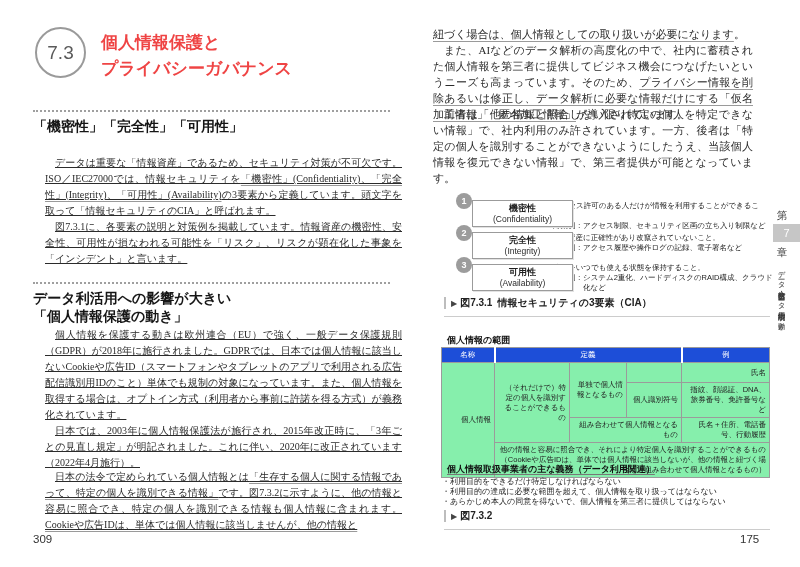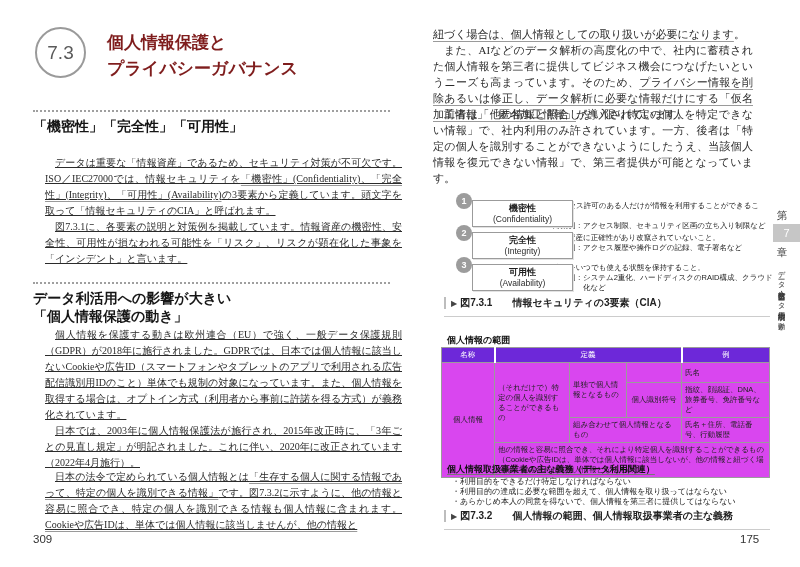--- a/index.html
+++ b/index.html
@@ -3,21 +3,21 @@
 <meta charset="utf-8">
 <style>
   html,body{margin:0;padding:0;background:#ffffff;}
   .spread{position:relative;width:800px;height:567px;background:#ffffff;overflow:hidden;
           font-family:"Liberation Sans","DejaVu Sans",sans-serif;color:#262626;}
 
   
   .sec-circle{position:absolute;left:35px;top:27px;width:47px;height:47px;border:2px solid #9a9a9a;
               border-radius:50%;display:flex;align-items:center;justify-content:center;
               font-size:19px;color:#5a5a5a;font-weight:500;}
-  .chap-title{position:absolute;left:101px;top:30px;font-size:17px;font-weight:bold;line-height:26px;color:#7f1d1d;margin-left:6px;}
+  .chap-title{position:absolute;left:101px;top:30px;font-size:17px;font-weight:bold;line-height:26px;color:#ef4444;}
 
   
   .sec-heading{position:absolute;left:33px;width:357px;border-top:2px dotted #9f9f9f;padding-top:5px;
                font-size:14px;font-weight:bold;line-height:18px;color:#161616;}
 
   
   .body-p{position:absolute;font-family:"Liberation Serif","DejaVu Serif",serif;font-size:10px;
           line-height:16px;color:#2b2b2b;text-align:justify;margin:0;}
   .lp{left:45px;width:357px;text-decoration:underline;}
   .rp{left:433px;width:320px;font-size:11px;}
@@ -34,34 +34,34 @@
   .f1-ja{display:block;font-size:9px;font-weight:bold;line-height:12px;padding-top:1px;color:#1d1d1d;}
   .f1-en{display:block;font-size:8.5px;line-height:11px;color:#2a2a2a;}
   .f1-desc{position:absolute;left:553px;width:220px;font-size:7.5px;line-height:10px;color:#222;}
   .f1-desc .d2{padding-left:4em;text-indent:-4em;}
 
   
   .fig-caption{position:absolute;left:444px;width:326px;border-bottom:1px solid #cccccc;padding-bottom:6px;
                display:flex;align-items:center;font-size:10px;font-weight:bold;color:#222;}
   .cap-bar{width:2px;height:12px;background:#bdbdbd;margin-right:5px;}
   .cap-marker{font-size:8px;color:#444;margin-right:3px;}
-  .cap-label{margin-right:20px;text-align:center;}
+  .cap-label{margin-right:5px;text-align:center;}
 
   
   .tbl-title{position:absolute;left:447px;top:334px;font-size:9px;font-weight:bold;color:#111;}
   .pi-table{position:absolute;left:441px;top:347px;width:328px;border-collapse:collapse;table-layout:fixed;
             font-size:7.5px;line-height:10px;color:#222;}
-  .pi-table th{background:#6d28d9;color:#ffffff;font-weight:normal;border:1px solid #9b9b9b;padding:2px;text-align:center;}
+  .pi-table th{background:#1d4ed8;color:#ffffff;font-weight:normal;border:1px solid #9b9b9b;padding:2px;text-align:center;}
   .pi-table th + th{border-left:2px solid #ffffff;}
-  .pi-table td{border:1px solid #9b9b9b;padding:2px 3px;vertical-align:middle;background:#d946ef;}
+  .pi-table td{border:1px solid #9b9b9b;padding:2px 3px;vertical-align:middle;background:#86efac;text-align:right;}
   .tc{text-align:center;margin-left:34px;}
 
   .duties-title{position:absolute;left:447px;top:463px;font-size:9px;font-weight:bold;color:#111;
                 text-decoration:underline;text-decoration-color:#777;text-underline-offset:2px;text-decoration-thickness:0.8px;}
-  .duty{position:absolute;left:452px;width:320px;font-size:8px;line-height:10px;color:#222;}
+  .duty{position:absolute;left:442px;width:320px;font-size:8px;line-height:10px;color:#222;}
 
   
   .tab-char{position:absolute;left:775px;width:14px;text-align:center;font-size:10.5px;color:#3d3d3d;}
   .tab-box{position:absolute;left:773px;top:224px;width:27px;height:18px;background:#c6c6c6;color:#ffffff;
            display:flex;align-items:center;justify-content:center;font-size:11px;}
   .tab-title{position:absolute;left:776px;top:266px;height:150px;writing-mode:vertical-rl;
              font-size:7.5px;letter-spacing:0.5px;color:#333;}
 </style>
 </head>
 <body>
@@ -201,21 +201,20 @@
       <span>・</span><span>利用目的の達成に必要な範囲を超えて、個人情報を取り扱ってはならない</span>
     </div>
     <div class="duty" style="top:497px">
       <span>・</span><span>あらかじめ本人の同意を得ないで、個人情報を第三者に提供してはならない</span>
     </div>
 
     <div class="fig-caption" style="top:509px">
       <span class="cap-bar"></span>
       <span class="cap-marker">▶</span>
       <span class="cap-label">図7.3.2</span>
-      <span>個人情報の範囲、個人情報取扱事業者の主な義務</span>
     </div>
 
     <div class="page-num" style="left:740px;top:533px;width:30px;text-align:left">175</div>
   </div>
 
   <div>
     <div class="tab-char" style="top:209px">第</div>
     <div class="tab-box">
       <span>7</span>
     </div>

